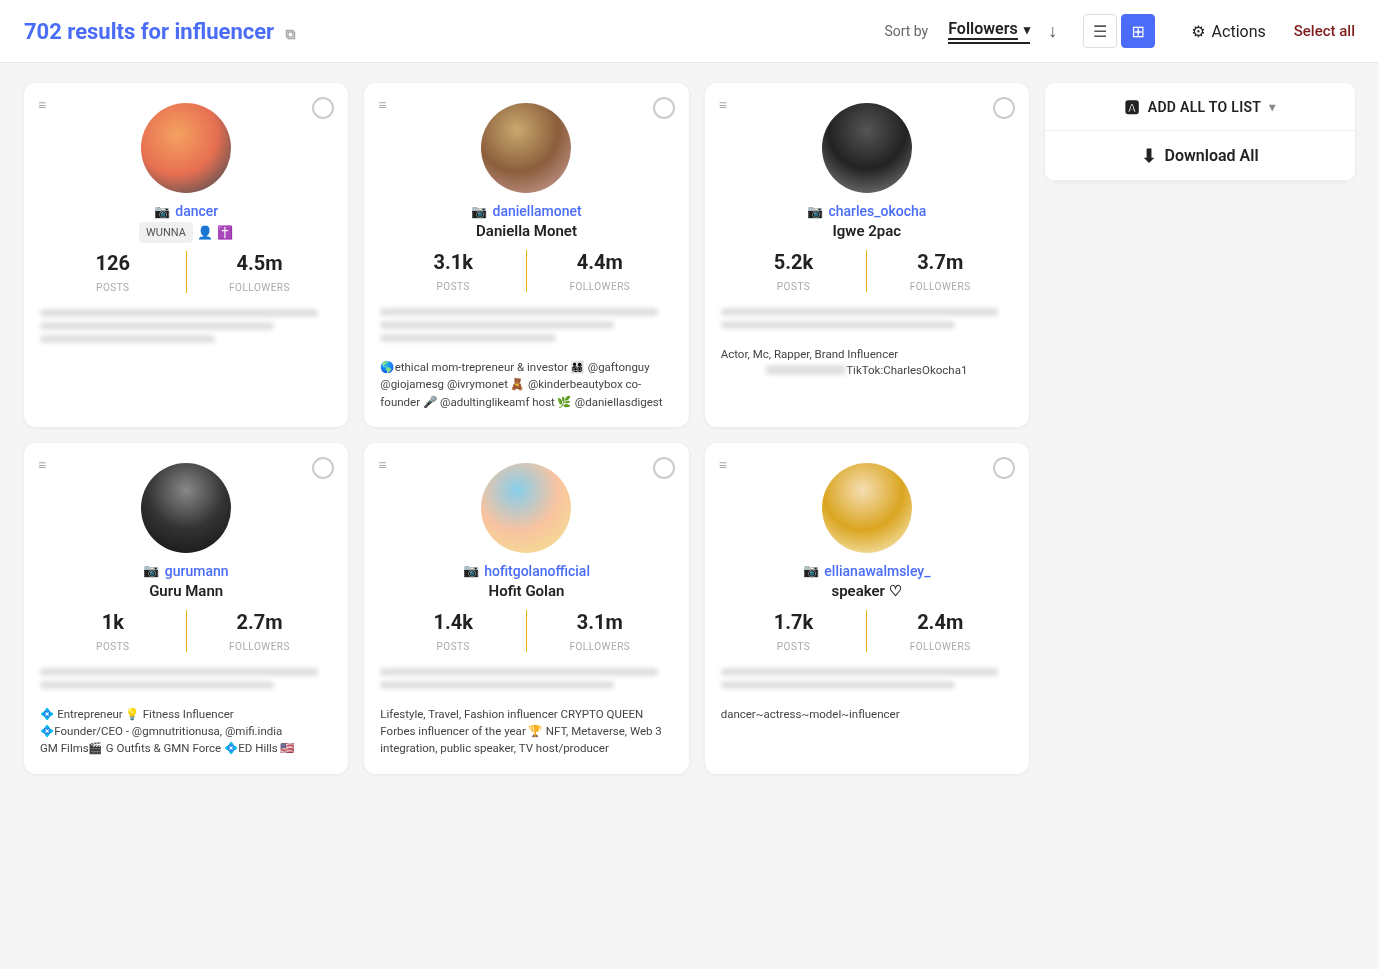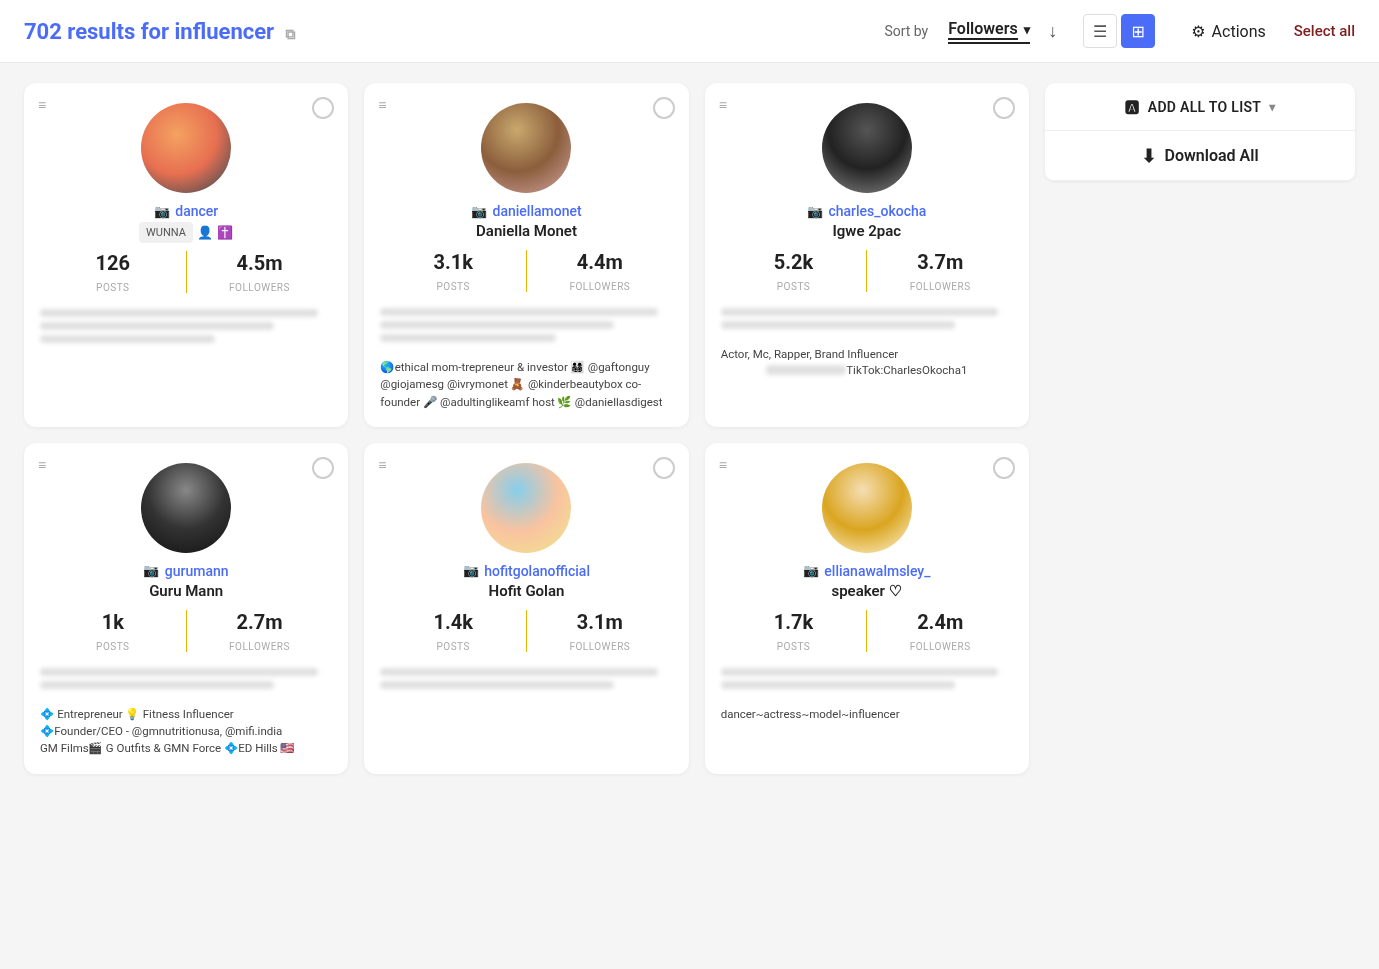--- a/index.html
+++ b/index.html
@@ -464,20 +464,21 @@
       <div class="stat-item">
         <div class="stat-value">3.1m</div>
         <div class="stat-label">FOLLOWERS</div>
       </div>
     </div>
         <div class="blur-bars">
       <div class="blur-bar long"></div>
       <div class="blur-bar medium"></div>
 
     </div>
+        <div class="card-bio">Lifestyle, Travel, Fashion influencer CRYPTO QUEEN Forbes influencer of the year 🏆 NFT, Metaverse, Web 3 integration, public speaker, TV host/producer</div>
       </div>
       <div class="card">
         <div class="card-menu">≡</div>
         <div class="card-checkbox"></div>
         <div class="avatar-wrapper av-elliana"></div>
         <div class="card-username">
       <span class="ig-icon">📷</span>
       <span>ellianawalmsley_</span>
     </div>
         <div class="card-name">speaker ♡</div>

